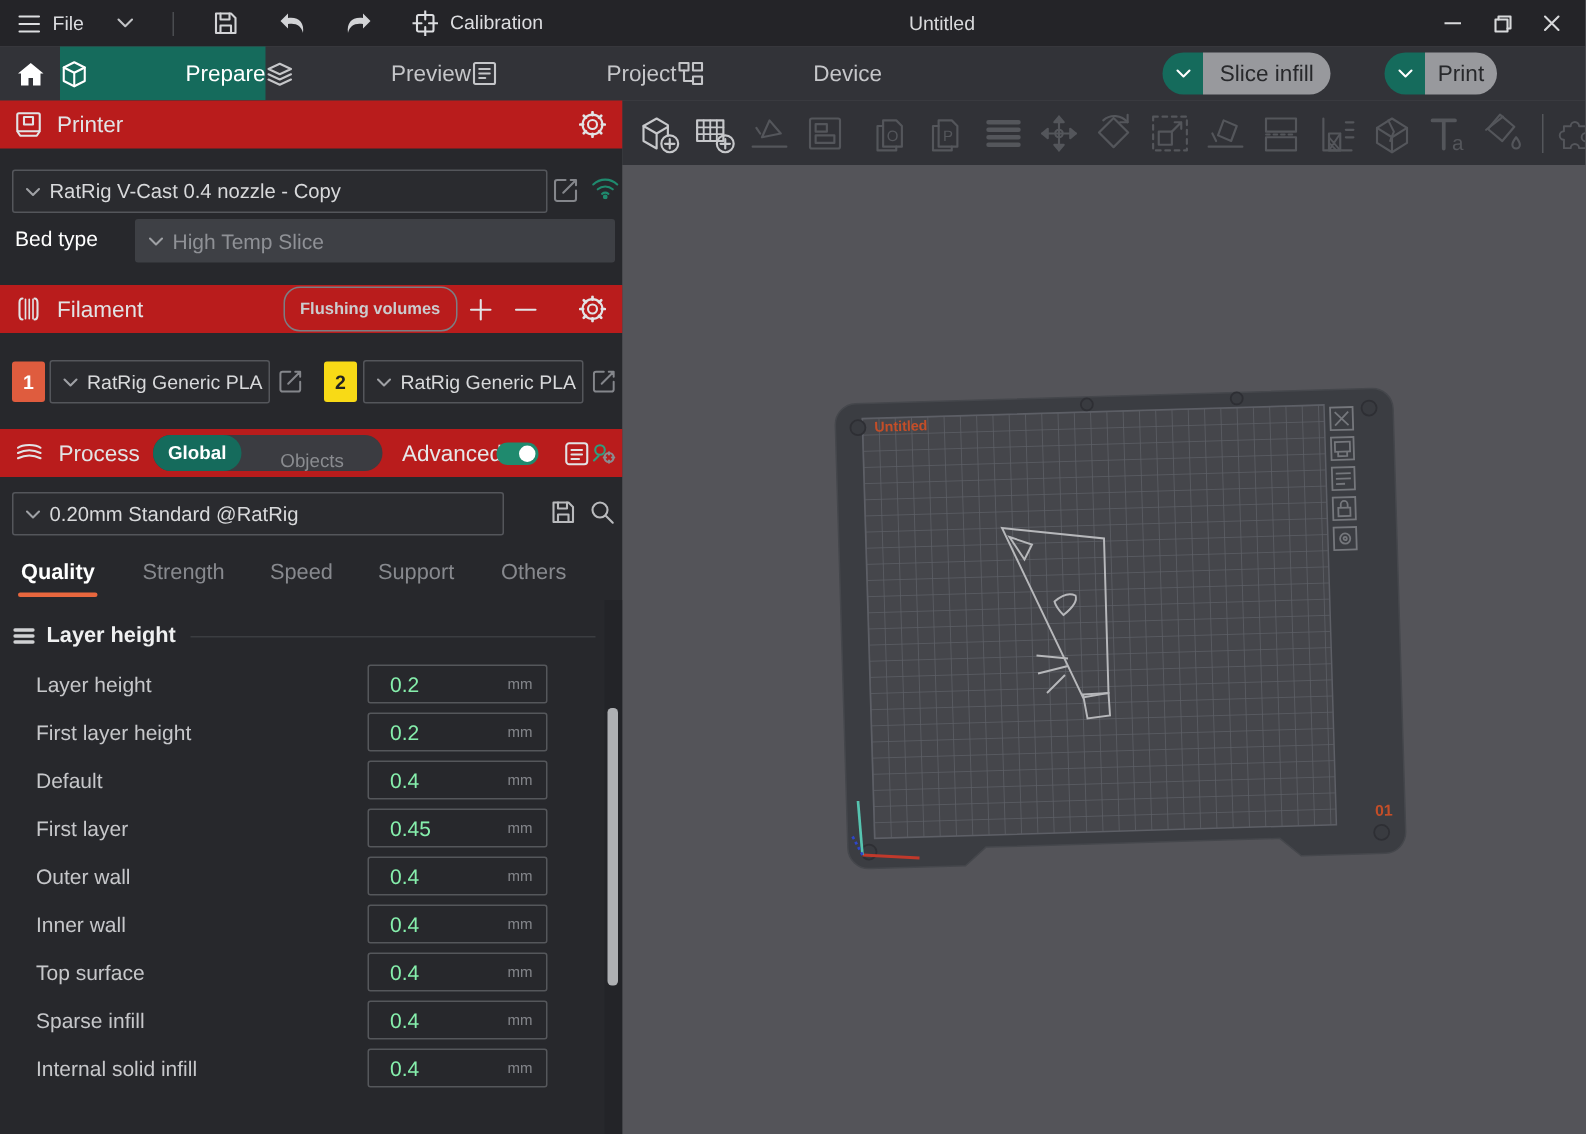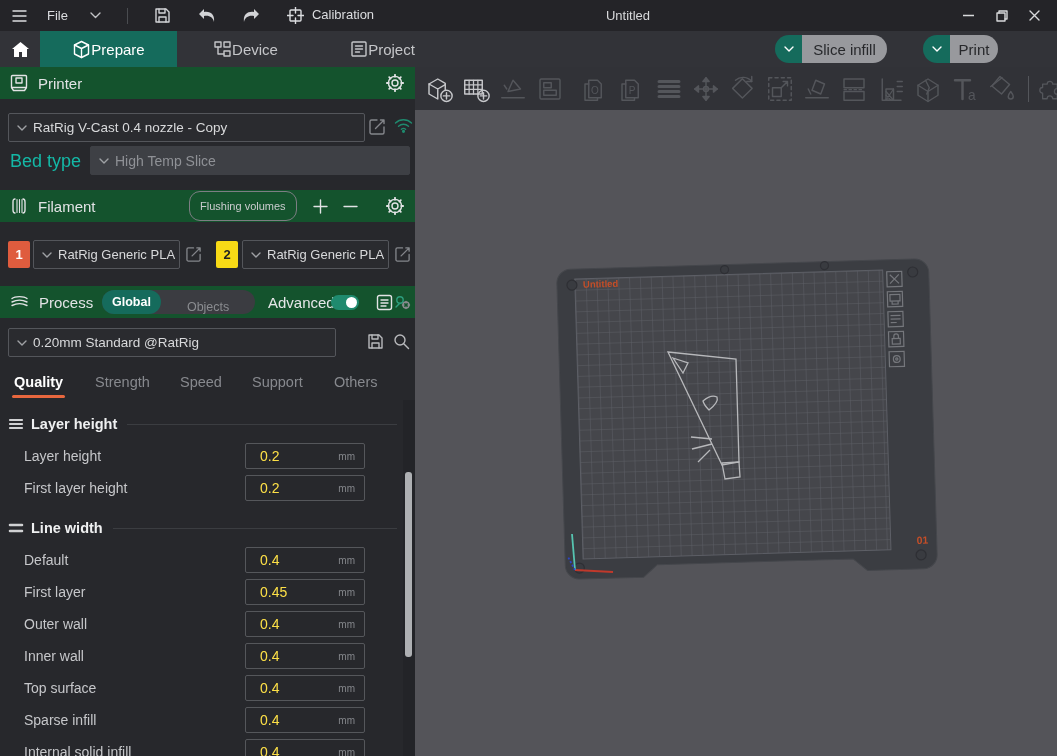--- a/index.html
+++ b/index.html
@@ -3,63 +3,63 @@
 <meta charset="utf-8">
 <style>
 *{box-sizing:border-box;margin:0;padding:0}
 html,body{width:1057px;height:756px;overflow:hidden}
 body{font-family:"Liberation Sans",sans-serif;background:#545459;position:relative;color:#d8d9db;font-size:14px}
 svg{display:block}
 .si{fill:none;stroke:currentColor;stroke-width:1.4;stroke-linecap:round;stroke-linejoin:round}
 
 .titlebar{position:absolute;left:0;top:0;width:1057px;height:31px;background:#242428;display:flex;align-items:center}
 .tb-item{display:flex;align-items:center;color:#dcdde0}
-.tb-file{margin-left:12px;gap:20px;font-size:13px}
+.tb-file{margin-left:12px;gap:8px;font-size:13px}
 .tb-chevron{margin-left:22px;color:#c2c3c6}
 .tb-divider{width:1px;height:16px;background:#4a4c50;margin-left:26px}
 .tb-ico{margin-left:26px;color:#d2d3d6}
 .tb-cal{display:flex;align-items:flex-start;gap:8px;margin-left:26px;font-size:13px;color:#dcdde0}
 .tb-title{position:absolute;left:628px;top:0;height:31px;display:flex;align-items:center;transform:translateX(-50%);font-size:13px;color:#d8d9db}
 .win-controls{position:absolute;right:6px;top:0;height:31px;display:flex}
 .win-btn{width:33px;height:31px;display:flex;align-items:center;justify-content:center;color:#d8d9db}
 
 .tabbar{position:absolute;left:0;top:31px;width:1057px;height:36px;background:#323338;display:flex;align-items:center}
 .home-btn{width:40px;height:36px;display:flex;align-items:center;justify-content:center;color:#fff}
-.maintab{height:36px;display:flex;align-items:center;justify-content:center;font-size:15px;color:#c5c6c9;width:137px}
+.maintab{height:36px;display:flex;align-items:center;justify-content:space-between;font-size:15px;color:#c5c6c9;width:137px}
 .maintab.active{background:#156b5c;color:#fff}
 .split-btn{position:absolute;top:35px;height:28px;display:flex}
 .split-left{width:27px;height:28px;background:#156b5c;border-radius:14px 0 0 14px;display:flex;align-items:center;justify-content:center;color:#fff}
 .split-right{height:28px;background:#98999d;border-radius:0 14px 14px 0;display:flex;align-items:center;justify-content:center;color:#27282b;font-size:15px}
 
 .sidebar{position:absolute;left:0;top:67px;width:415px;height:689px;background:#27282c}
-.sec-head{position:absolute;left:0;width:415px;height:32px;background:#14532d;display:flex;align-items:center;color:#e2e3e5}
+.sec-head{position:absolute;left:0;width:415px;height:32px;background:#b91c1c;display:flex;align-items:center;color:#e2e3e5}
 .sec-head .t{font-size:15px;margin-left:10px}
 .combo{position:absolute;height:29px;border:1px solid #54565b;border-radius:2px;background:#2a2b2f;display:flex;align-items:center;color:#d8d9db;font-size:13.5px;white-space:nowrap}
 .combo .chev{margin:0 6px 0 8px;color:#9fa1a5;flex:none}
 .badge{position:absolute;width:22px;height:27px;border-radius:2px;display:flex;align-items:center;justify-content:center;font-size:13px;font-weight:bold}
 .icobtn{position:absolute;color:#84868b}
-.pill{position:absolute;height:21px;border:1px solid #7c7e83;border-radius:11px;display:flex;align-items:center;padding:14px 10px;font-size:11px;font-weight:normal;color:#cbccce}
+.pill{position:absolute;height:21px;border:1px solid #7c7e83;border-radius:11px;display:flex;align-items:center;padding:14px 10px;font-size:11px;font-weight:bold;color:#cbccce}
 .seg{position:absolute;left:102px;top:4px;height:24px;background:#3b3c41;border-radius:12px;display:flex;align-items:flex-end}
 .seg .on{height:24px;border-radius:12px;background:#156b5c;color:#fff;font-weight:bold;font-size:12.5px;display:flex;align-items:center;padding:0 10px}
 .seg .off{color:#8a8c90;font-size:12.5px;padding:0 26px}
 .toggle{position:absolute;width:28px;height:15px;border-radius:8px;background:#1f8a6e}
 .toggle .knob{position:absolute;right:2px;top:2px;width:11px;height:11px;border-radius:6px;background:#fff}
 .ptabs{position:absolute;left:0;top:299px;width:403px;height:34px}
 .ptab{position:absolute;bottom:10px;font-size:14.5px;color:#87898e}
 .ptab.active{color:#fff;font-weight:bold}
 .ptab .ul{position:absolute;left:-2px;right:-2px;bottom:-8px;height:3px;background:#e8673e;border-radius:2px}
 .params{position:absolute;left:0;top:333px;width:403px;height:356px;overflow:hidden}
 .psec{height:32px;margin-top:8px;display:flex;align-items:center;color:#eff0f1}
 .psec .ic{margin-left:8px;color:#d0d1d3}
 .psec .t{font-size:14.5px;font-weight:bold;margin-left:7px}
 .psec .line{flex:1;height:1px;background:#3b3d41;margin:0 6px 0 10px}
 .prow{height:32px;display:flex;align-items:center;position:relative}
 .prow .lbl{margin-left:24px;font-size:14px;color:#c6c7ca}
 .pbox{position:absolute;left:245px;top:3px;width:120px;height:26px;border:1px solid #55575b;border-radius:2px;display:flex;align-items:center}
-.pbox .val{margin-left:14px;font-size:14px;color:#fde047}
+.pbox .val{margin-left:14px;font-size:14px;color:#86efac}
 .pbox .unit{position:absolute;right:9px;font-size:10px;color:#84868b}
 .vscroll{position:absolute;left:403px;top:333px;width:12px;height:356px;background:#232428}
 .vscroll .thumb{position:absolute;left:2px;top:72px;width:7px;height:185px;border-radius:3px;background:#aeb0b3}
 
 .vtoolbar{position:absolute;left:415px;top:67px;width:642px;height:43px;background:#313237;display:flex;align-items:center;padding-left:9px}
 .tool{width:30px;height:30px;margin-right:7px;color:#54565b;flex:none;stroke-width:1.15}
 .tool.bright{color:#c7c8cb}
 .tooldiv{width:1px;height:26px;background:#54565b;margin:0 8px 0 4px;flex:none}
 .scene{position:absolute;left:415px;top:110px;width:642px;height:646px;background:#545459}
 </style>
@@ -131,33 +131,40 @@
   </div>
   <div class="maintab active">
     <svg class="si" width="19" height="19" viewBox="0 0 19 19">
         <path d="M9.5 1.5l7 3.5v9l-7 3.5-7-3.5V5z"></path>
         <path d="M2.5 5l7 3.5 7-3.5M9.5 8.5v9"></path>
       </svg>
     <span>Prepare</span>
   </div>
   <div class="maintab">
     <svg class="si" width="19" height="19" viewBox="0 0 19 19">
+        <path d="M2 6l7.5-3.5L17 6 9.5 9.5z"></path>
+        <path d="M2 9.5L9.5 13 17 9.5M2 13l7.5 3.5L17 13"></path>
+      </svg>
+    <span>Preview</span>
+  </div>
+  <div class="maintab">
+    <svg class="si" width="18" height="18" viewBox="0 0 18 18">
+        <rect x="2" y="2" width="14" height="14" rx="1"></rect>
+        <path d="M5.5 6h7M5.5 9h7M5.5 12h4"></path>
+      </svg>
+    <span>Project</span>
+  </div>
+  <div class="maintab">
+    <svg class="si" width="19" height="19" viewBox="0 0 19 19">
         <rect x="2" y="2" width="6" height="5"></rect>
         <rect x="11" y="2" width="6" height="5"></rect>
         <rect x="11" y="11" width="6" height="5"></rect>
         <path d="M5 7v7h6"></path>
       </svg>
     <span>Device</span>
-  </div>
-  <div class="maintab">
-    <svg class="si" width="18" height="18" viewBox="0 0 18 18">
-        <rect x="2" y="2" width="14" height="14" rx="1"></rect>
-        <path d="M5.5 6h7M5.5 9h7M5.5 12h4"></path>
-      </svg>
-    <span>Project</span>
   </div>
 </div>
 <div class="split-btn" style="left:775px">
   <div class="split-left">
       <svg class="si" width="10" height="6" viewBox="0 0 10 6">
         <path d="M1 1l4 4 4-4"></path>
       </svg>
     </div>
   <div class="split-right" style="width:85px">Slice infill</div>
 </div>
@@ -198,21 +205,21 @@
       </svg>
   </div>
   <div class="icobtn" style="left:394px;top:51px;color:#1f8a6e">
     <svg class="si" width="19" height="15" viewBox="0 0 19 15" stroke-width="1.6">
         <path d="M1.5 5A11.5 11.5 0 0117.5 5"></path>
         <path d="M4.5 8.2a7.5 7.5 0 0110 0"></path>
         <path d="M7.4 11.2a3.4 3.4 0 014.2 0"></path>
         <circle cx="9.5" cy="13.3" r=".9" fill="#1f8a6e"></circle>
       </svg>
   </div>
-  <div style="position:absolute;left:10px;top:84px;font-size:18px;color:#14b8a6">Bed type</div>
+  <div style="position:absolute;left:10px;top:84px;font-size:14px;color:#ffffff">Bed type</div>
   <div class="combo" style="left:90px;top:79px;width:320px;background:#3e4045;border-color:#3e4045;color:#8f9196;font-size:14px">
     <svg class="si chev" width="10" height="6" viewBox="0 0 10 6">
         <path d="M1 1l4 4 4-4"></path>
       </svg>
     <span>High Temp Slice</span>
   </div>
 
   <div class="sec-head" style="top:123px">
     <svg class="si" style="margin-left:10px" width="18" height="18" viewBox="0 0 18 18">
         <path d="M5 2C3.5 2 3 3 3 5v8c0 2 .5 3 2 3M13 2c1.5 0 2 1 2 3v8c0 2-.5 3-2 3"></path>
@@ -323,27 +330,20 @@
           <span class="val">0.2</span>
           <span class="unit">mm</span>
         </div>
     </div>
     <div class="prow">
       <span class="lbl">First layer height</span>
       <div class="pbox">
           <span class="val">0.2</span>
           <span class="unit">mm</span>
         </div>
-    </div>
-    <div class="psec">
-      <svg class="si ic" width="16" height="14" viewBox="0 0 16 14">
-          <path d="M2 4h12M2 10h12" stroke-width="2.6"></path>
-        </svg>
-      <span class="t">Line width</span>
-      <div class="line"></div>
     </div>
     <div class="prow">
       <span class="lbl">Default</span>
       <div class="pbox">
           <span class="val">0.4</span>
           <span class="unit">mm</span>
         </div>
     </div>
     <div class="prow">
       <span class="lbl">First layer</span>

